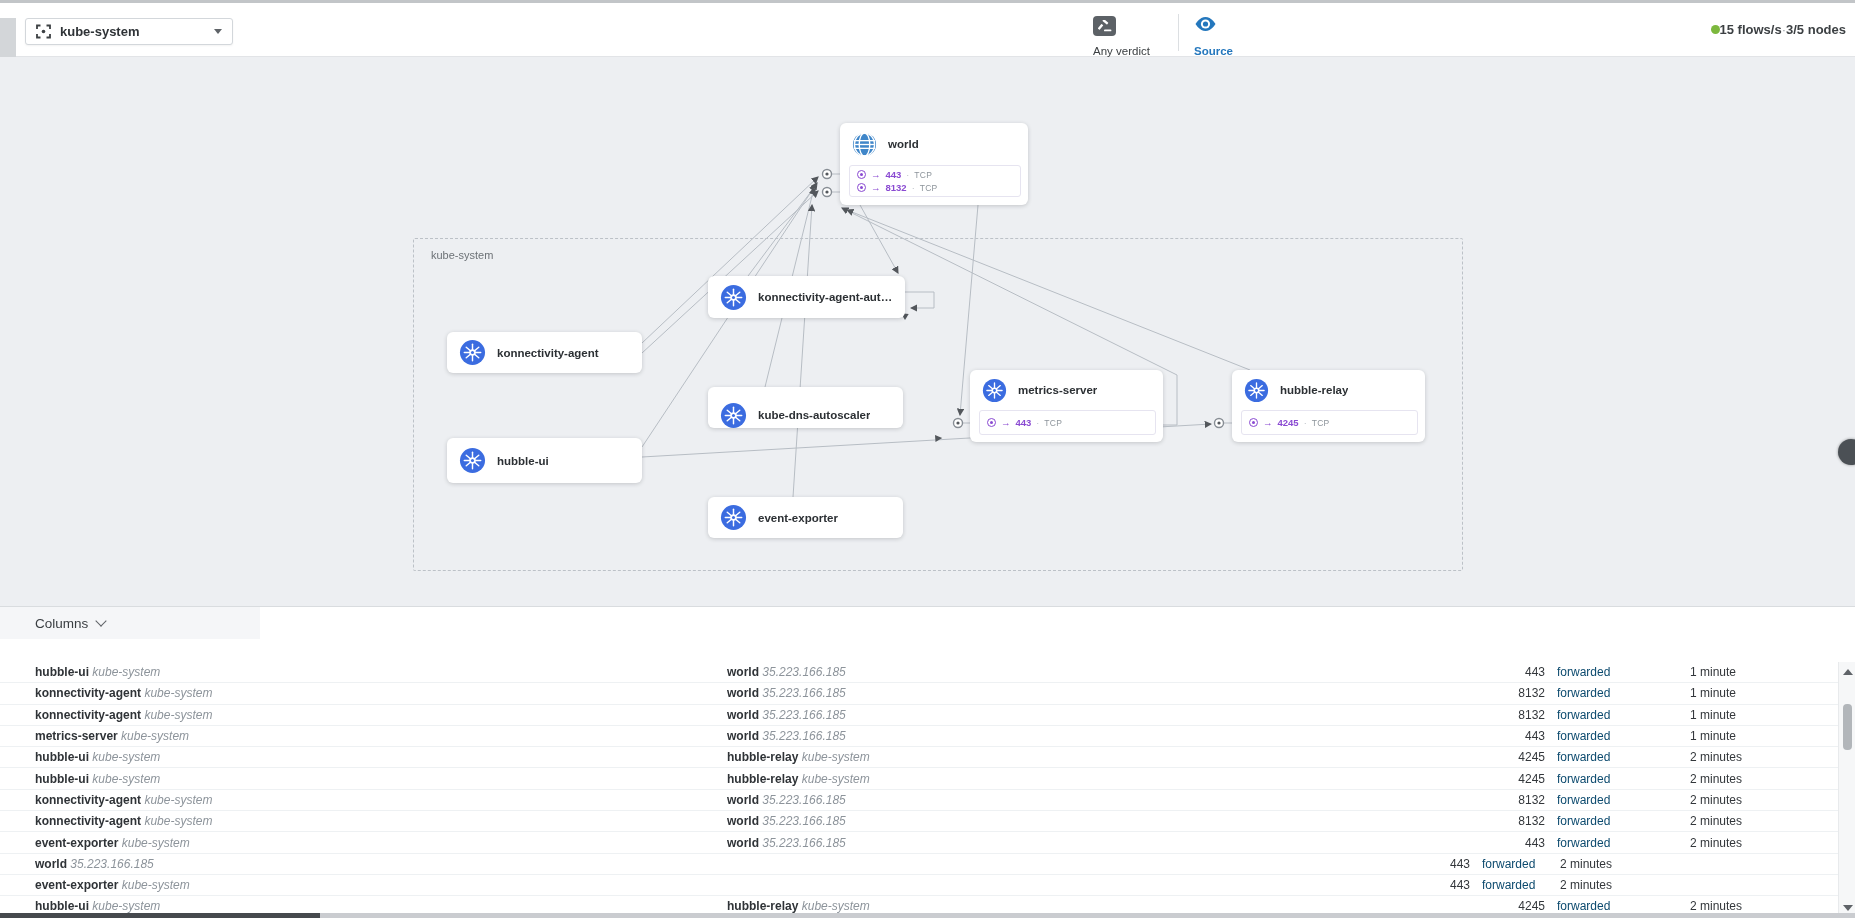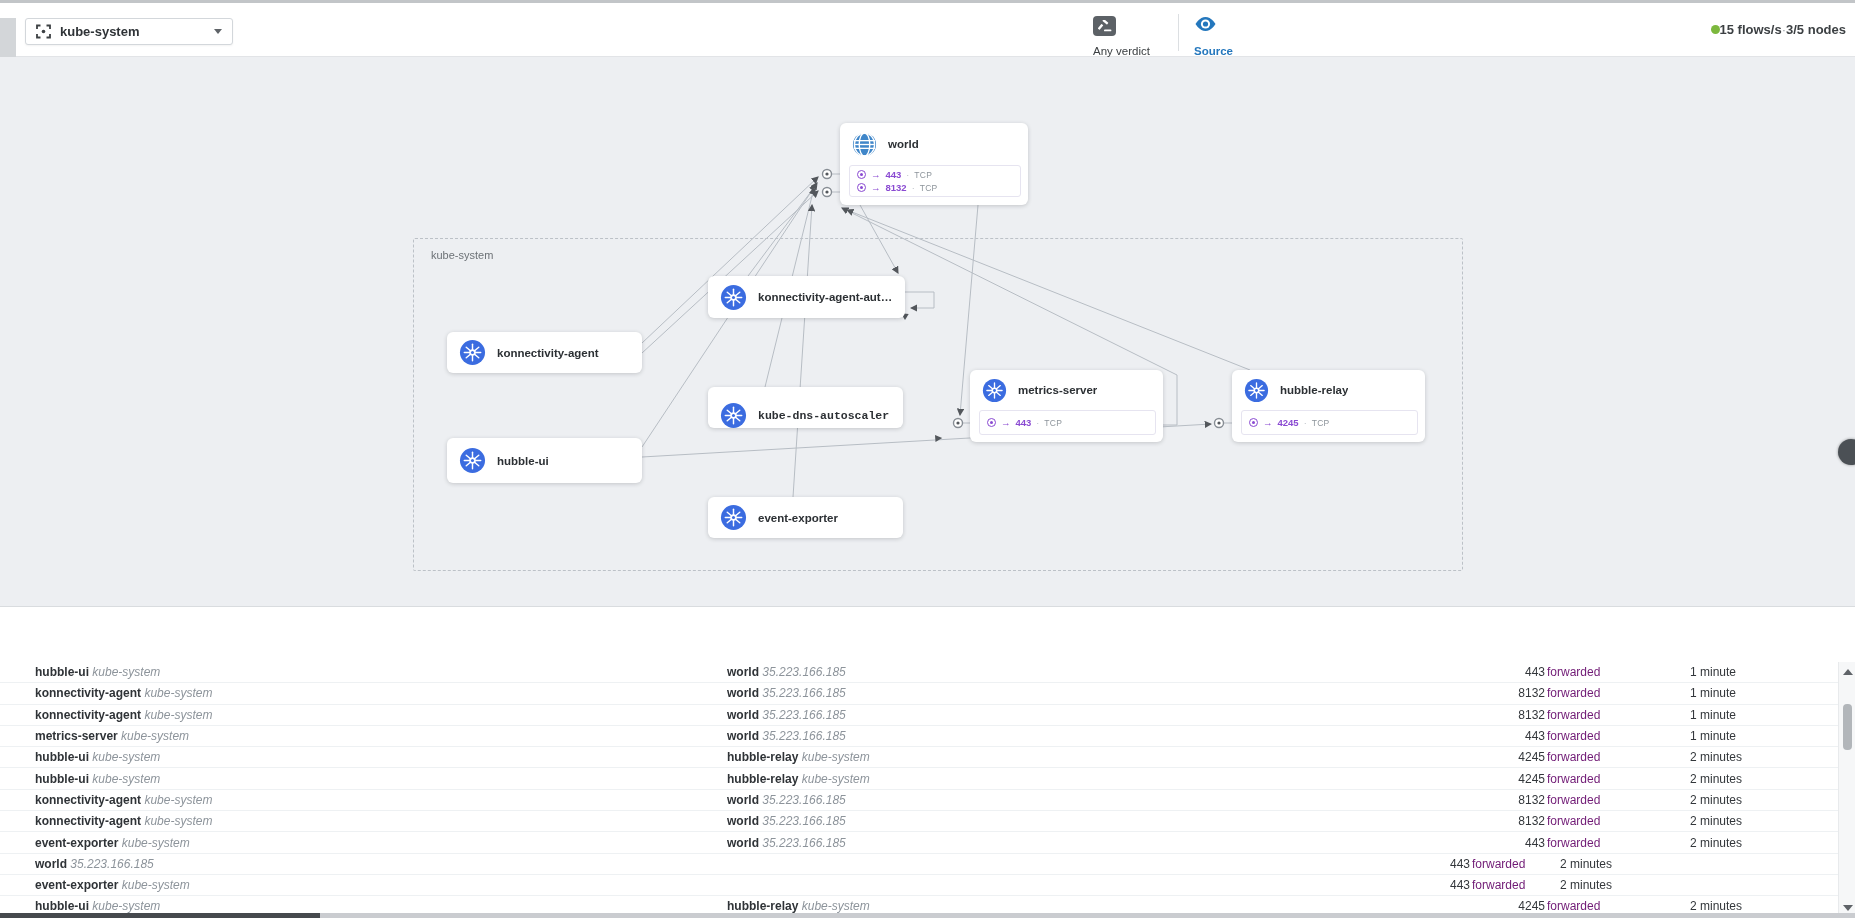--- a/index.html
+++ b/index.html
@@ -70,21 +70,21 @@
   #n-world   { left:840px; top:66px;  width:188px; height:82px; }
   #n-world .trow { height:42px; }
   #n-world .ports { height:32px; }
   #n-autosc  { left:708px; top:219px; width:197px; height:42px; }
   #n-autosc .trow { height:42px; }
   #n-konn    { left:447px; top:275px; width:195px; height:41px; }
   #n-konn .trow { height:41px; }
   #n-hubui   { left:447px; top:381px; width:195px; height:45px; }
   #n-hubui .trow { height:45px; }
   #n-dns     { left:708px; top:330px; width:195px; height:41px; }
-  #n-dns .trow { height:56px;font-family:Liberation Mono, monospace; }
+  #n-dns .trow { height:56px; }
   #n-evt     { left:708px; top:440px; width:195px; height:41px; }
   #n-evt .trow { height:41px; }
   #n-metrics { left:970px; top:313px; width:193px; height:72px; }
   #n-metrics .trow { height:40px; }
   #n-metrics .ports { height:25px; }
   #n-relay   { left:1232px; top:313px; width:193px; height:72px; }
   #n-relay .trow { height:40px; }
   #n-relay .ports { height:25px; }
 
   
@@ -101,21 +101,21 @@
   .thead .h-port { text-align:right; }
   .thead .h-verdict { padding-left:25px; }
   .thead .h-time { padding-left:33px; }
   .rows { position:absolute; top:55px; left:0; right:17px; bottom:0; overflow:hidden; }
   .trow2 { height:21.3px; border-bottom:1px solid #eef1f3; align-items:center; font-size:12px;
            background:#fff; cursor:pointer; }
   .trow2 .nm { font-weight:700; color:#2f3337; font-style:normal; }
   .trow2 .ns { font-style:italic; color:#8d949b; font-weight:400; }
   .trow2 .c { white-space:nowrap; overflow:hidden; }
   .trow2 .port { text-align:right; color:#33373b; }
-  .trow2 .verdict { color:#701a75; padding-left:2px; }
+  .trow2 .verdict { color:#0c4a6e; padding-left:12px; }
   .trow2 .time { color:#33373b; padding-left:15px; }
 
   
   .vscroll { position:absolute; right:0; top:55px; bottom:0; width:17px; background:#f6f7f8;
              border-left:1px solid #e8eaec; }
   .sb-up, .sb-dn { position:absolute; left:0; width:17px; height:16px; display:flex;
                    align-items:center; justify-content:center; cursor:pointer; }
   .sb-up { top:2px; } .sb-dn { bottom:2px; }
   .tri-up { width:0; height:0; border-left:5px solid transparent; border-right:5px solid transparent;
             border-bottom:6px solid #5f6368; }
@@ -435,20 +435,24 @@
         <span class="pdot">·</span>
         <span class="proto">TCP</span>
       </div>
     </div>
   </div>
 
   <div class="knob"></div>
 </div>
 
 <div class="flows">
+  <div class="columns-bar">
+    <span class="cl">Columns</span>
+    <span class="chev"></span>
+  </div>
 
 
   <div class="rows" id="rows-mount">
   <div class="grid trow2">
     <div class="c"><b class="nm">hubble-ui</b> <i class="ns">kube-system</i></div>
     <div class="c"><b class="nm">world</b> <i class="ns">35.223.166.185</i></div>
     <div class="c port">443</div>
     <div class="c verdict">forwarded</div>
     <div class="c time">1 minute</div>
   </div>

